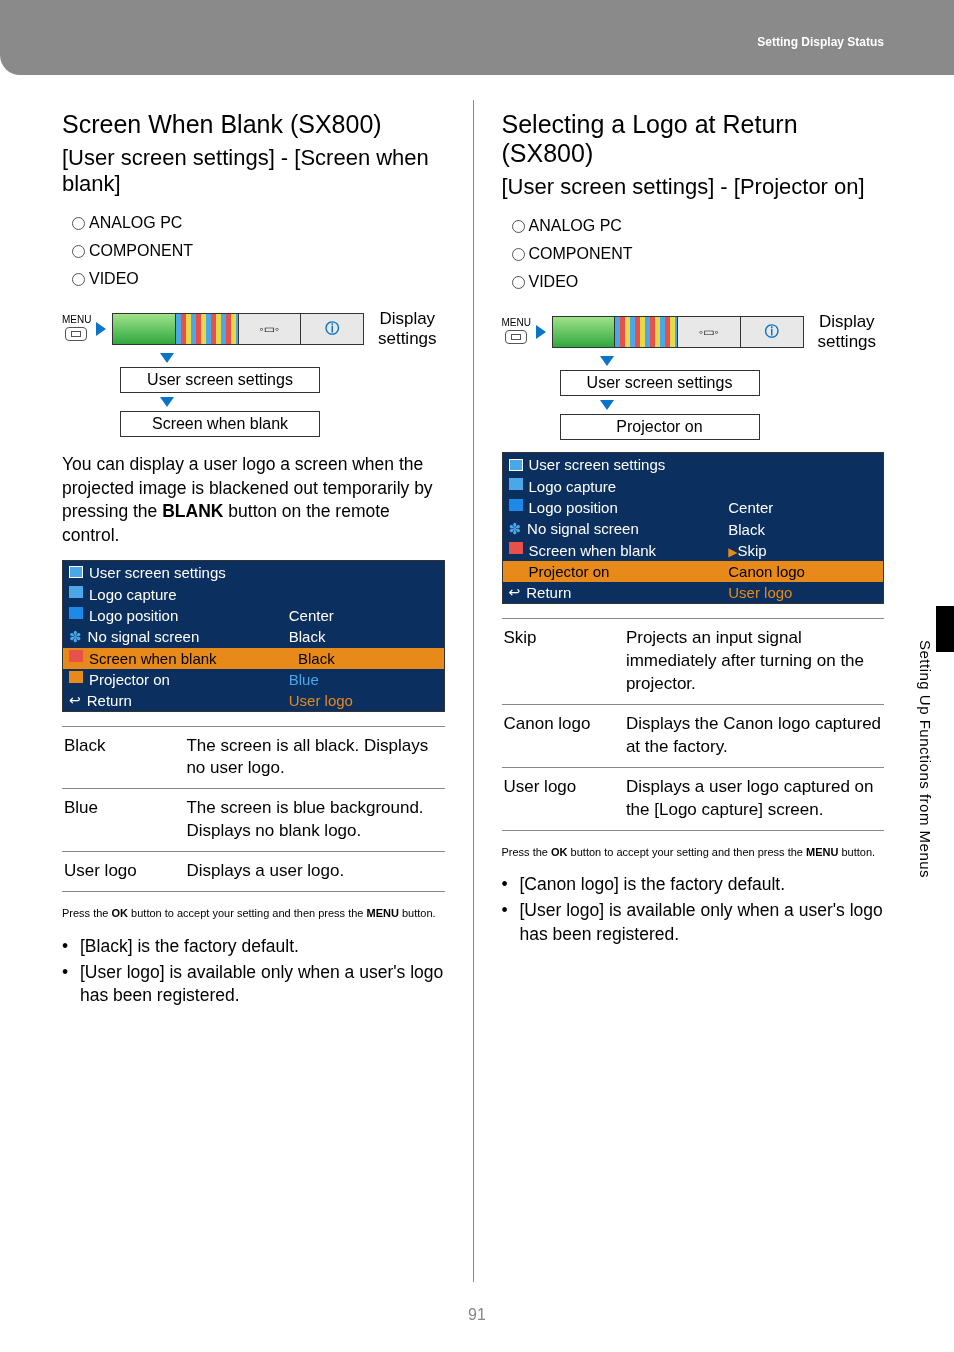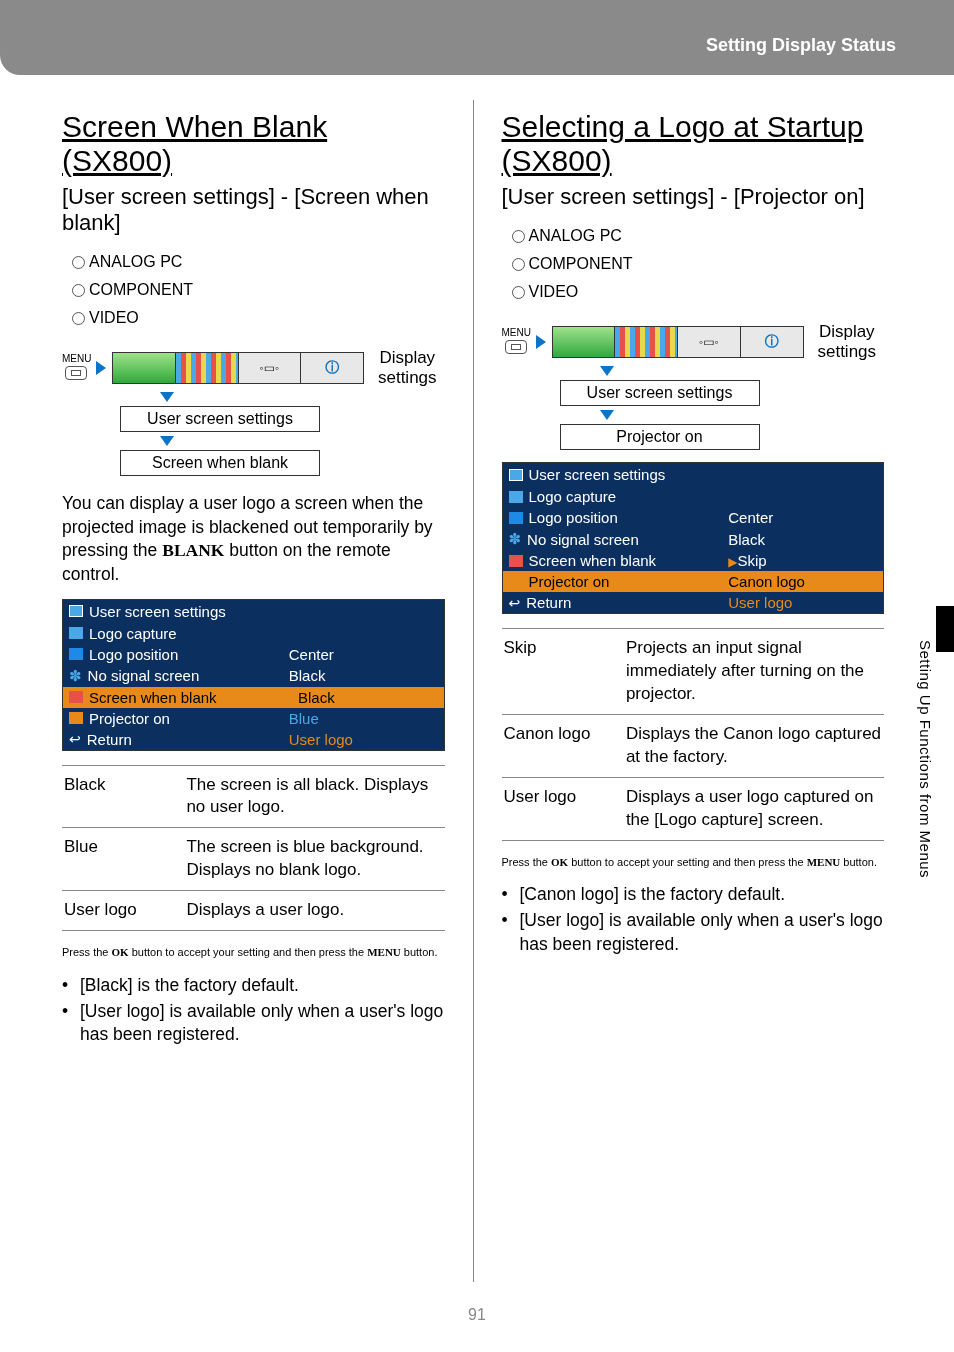--- a/index.html
+++ b/index.html
@@ -20,25 +20,25 @@
   }
   .top-bar {
     position: absolute;
     top: 0; left: 0; right: 0;
     height: 75px;
     background: #8a8a8a;
     border-bottom-left-radius: 20px;
   }
   .top-bar-label {
     position: absolute;
-    right: 58px;
+    right: 70px;
     top: 35px;
     color: #fff;
     font-weight: bold;
-    font-size: 18px;
+    font-size: 12px;
   }
   .columns {
     position: absolute;
     top: 100px;
     left: 62px;
     right: 70px;
     bottom: 70px;
     display: flex;
     gap: 28px;
   }
@@ -47,24 +47,23 @@
     min-width: 0;
   }
   .divider {
     width: 1px;
     background: #888;
     align-self: stretch;
   }
   h2.section-title {
     font-family: Arial, Helvetica, sans-serif;
     font-weight: normal;
-    font-size: 30px;
+    font-size: 25px;
     margin-top: 10px;
     margin-bottom: 6px;
-    text-decoration: underline;
   }
   .breadcrumb {
     font-size: 22px;
     margin-bottom: 14px;
   }
   .radio-list {
     margin: 0 0 18px 10px;
   }
   .radio-item {
     display: flex;
@@ -178,21 +177,21 @@
     gap: 6px;
   }
   .osd-row {
     display: flex;
     padding: 2px 6px;
     align-items: center;
     gap: 6px;
     color: #fff;
     background: #0b2f5e;
   }
-  .osd-row .label { flex: 0 0 58%; display:flex; align-items:center; gap:6px; }
+  .osd-row .label { flex: 0 0 58%; display:flex; align-items:flex-start; gap:6px; }
   .osd-row .value { flex: 1; }
   .osd-row.highlight {
     background: #e88a1a;
     color: #000;
   }
   .osd-row.highlight .value { color:#000; }
   .value.orange { color:#e88a1a; }
   .mini-icon {
     width: 14px; height: 12px;
     display: inline-block;
@@ -260,21 +259,21 @@
     background: #000;
   }
   .page-num {
     position: absolute;
     bottom: 28px;
     left: 0; right: 0;
     text-align: center;
     color: #888;
     font-size: 16px;
   }
-  strong.kw { font-weight: bold; font-family: Liberation Serif, serif; }
+  strong.kw { font-weight: bold; }
 </style>
 </head>
 <body>
 
 <div class="page">
   <div class="top-bar">
     <div class="top-bar-label">Setting Display Status</div>
   </div>
 
   <div class="side-tab-mark"></div>
@@ -400,21 +399,21 @@
 
       <ul class="notes">
         <li>[Black] is the factory default.</li>
         <li>[User logo] is available only when a user's logo has been registered.</li>
       </ul>
     </div>
 
     <div class="divider"></div>
 
     <div class="col">
-      <h2 class="section-title">Selecting a Logo at Startup (SX800)</h2>
+      <h2 class="section-title">Selecting a Logo at Return (SX800)</h2>
       <div class="breadcrumb">[User screen settings] - [Projector on]</div>
 
       <div class="radio-list">
         <div class="radio-item">
             <span class="radio-circle"></span>
             <span>ANALOG PC</span>
           </div>
         <div class="radio-item">
             <span class="radio-circle"></span>
             <span>COMPONENT</span>

